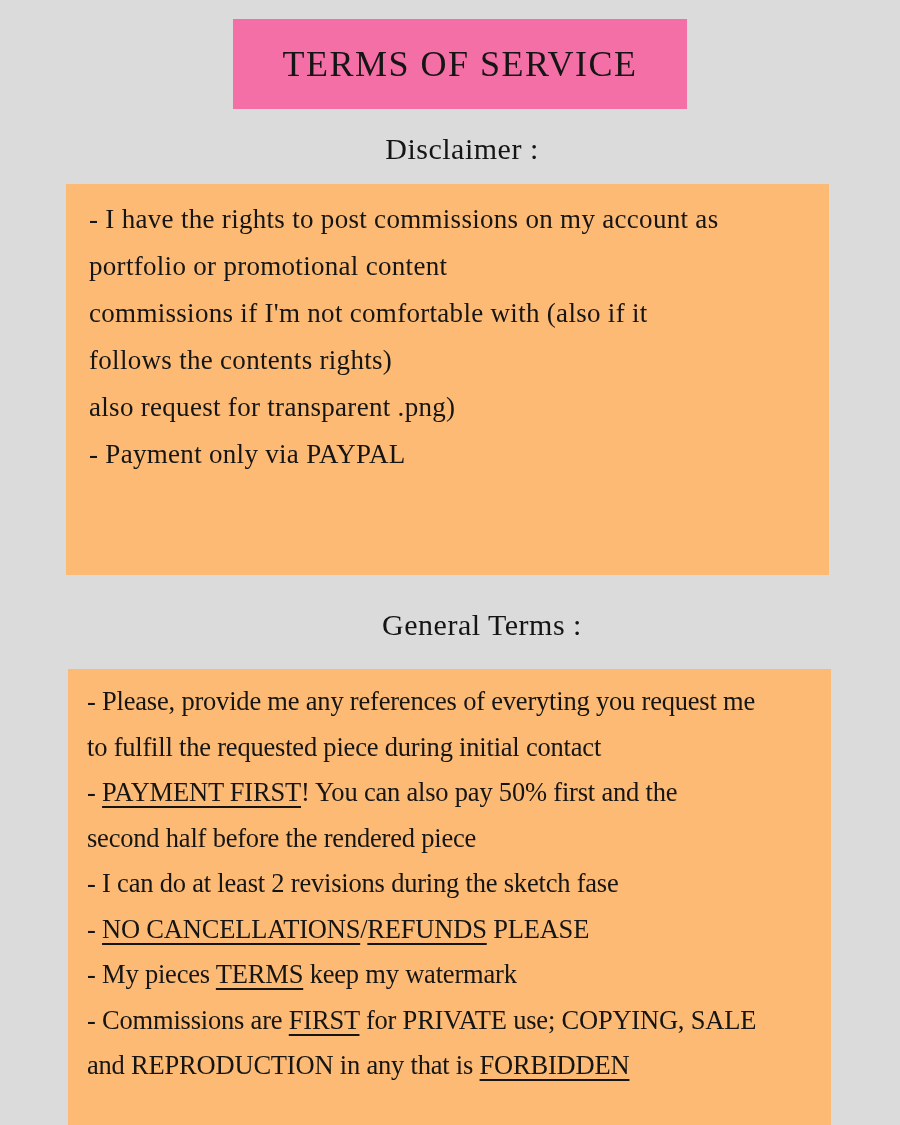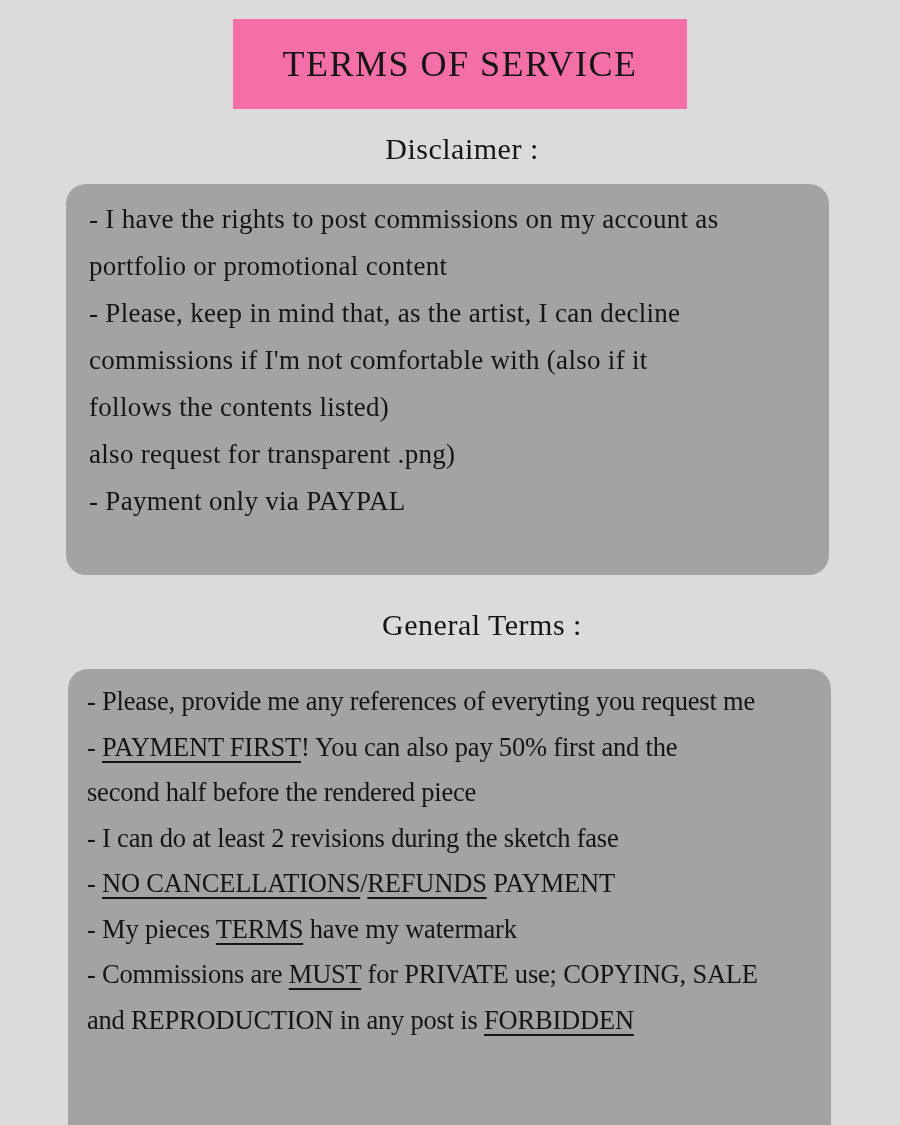--- a/index.html
+++ b/index.html
@@ -30,24 +30,23 @@
     box-sizing: border-box;
     text-align: center;
     font-size: 30px;
     letter-spacing: 0.5px;
     white-space: nowrap;
   }
   .heading-disclaimer { top: 132px; padding-left: 24px; }
   .heading-general   { top: 608px; padding-left: 64px; }
   .panel {
     position: absolute;
-    background: #a3a3a3;
+    background: #fdba74;
     box-sizing: border-box;
     overflow: hidden;
-    border-radius: 20px;
   }
   .panel-disclaimer {
     left: 66px; top: 184px;
     width: 763px; height: 391px;
     padding: 12px 12px 0 23px;
   }
   .panel-general {
     left: 68px; top: 669px;
     width: 763px; height: 558px;
     padding: 10px 10px 0 19px;
@@ -76,33 +75,33 @@
 
   <div class="title-box">
     <span class="title-text">TERMS OF SERVICE</span>
   </div>
 
   <div class="heading heading-disclaimer">Disclaimer :</div>
 
   <div class="panel panel-disclaimer">
       <div class="line"><span>- I have the rights to post commissions on my account as</span></div>
       <div class="line"><span>portfolio or promotional content</span></div>
-      <div class="line"><span>- Please, keep in mind that, as the artist, I can decline</span></div>
       <div class="line"><span>commissions if I'm not comfortable with (also if it</span></div>
-      <div class="line"><span>follows the contents listed)</span></div>
+      <div class="line"><span>follows the contents rights)</span></div>
       <div class="line"><span>also request for transparent .png)</span></div>
       <div class="line"><span>- Payment only via PAYPAL</span></div>
     </div>
 
   <div class="heading heading-general">General Terms :</div>
 
   <div class="panel panel-general">
       <div class="line"><span>- Please, provide me any references of everyting you request me</span></div>
+      <div class="line"><span>to fulfill the requested piece during initial contact</span></div>
       <div class="line"><span>- </span><u>PAYMENT FIRST</u><span>! You can also pay 50% first and the</span></div>
       <div class="line"><span>second half before the rendered piece</span></div>
       <div class="line"><span>- I can do at least 2 revisions during the sketch fase</span></div>
-      <div class="line"><span>- </span><u>NO CANCELLATIONS</u><span>/</span><u>REFUNDS</u><span> PAYMENT</span></div>
-      <div class="line"><span>- My pieces </span><u>TERMS</u><span> have my watermark</span></div>
-      <div class="line"><span>- Commissions are </span><u>MUST</u><span> for PRIVATE use; COPYING, SALE</span></div>
-      <div class="line"><span>and REPRODUCTION in any post is </span><u>FORBIDDEN</u></div>
+      <div class="line"><span>- </span><u>NO CANCELLATIONS</u><span>/</span><u>REFUNDS</u><span> PLEASE</span></div>
+      <div class="line"><span>- My pieces </span><u>TERMS</u><span> keep my watermark</span></div>
+      <div class="line"><span>- Commissions are </span><u>FIRST</u><span> for PRIVATE use; COPYING, SALE</span></div>
+      <div class="line"><span>and REPRODUCTION in any that is </span><u>FORBIDDEN</u></div>
     </div>
 
 </div>
 
 </body></html>

